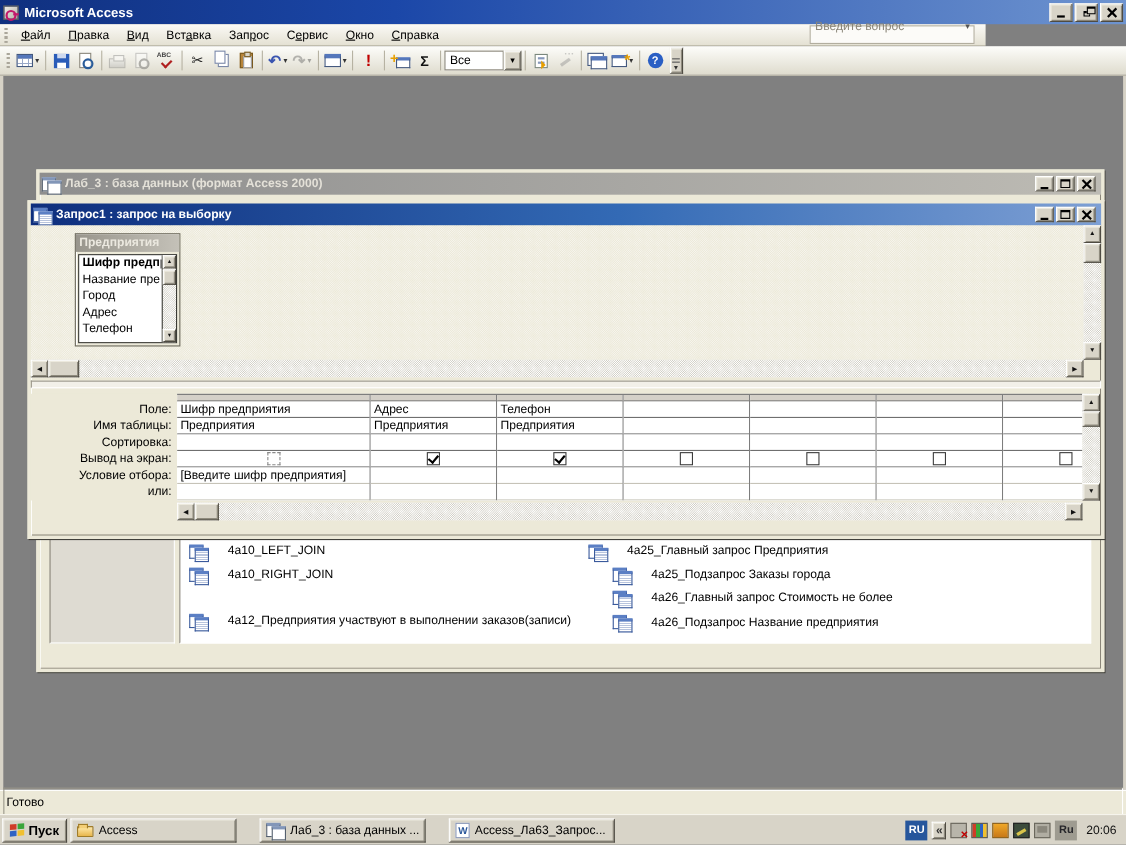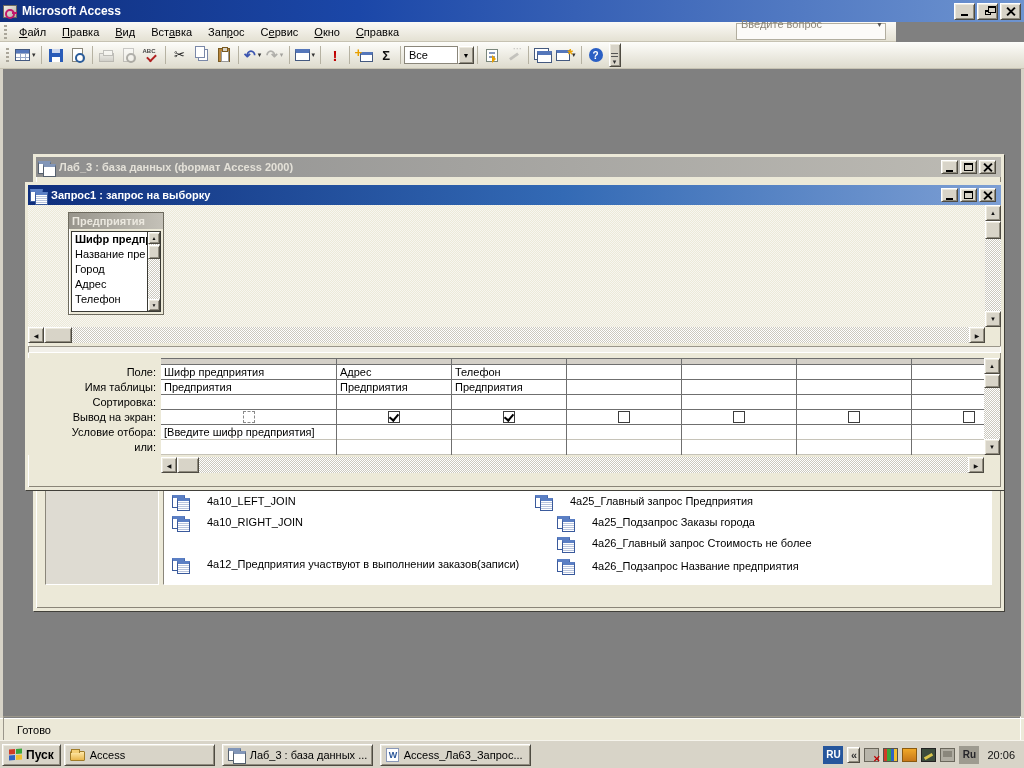--- a/index.html
+++ b/index.html
@@ -169,21 +169,21 @@
   .cb.focus{border:1px dashed #8a8a8a}
   .cb.checked::after{content:"";position:absolute;left:2px;top:0;width:4px;height:7px;
     border-right:2px solid #000;border-bottom:2px solid #000;transform:rotate(40deg)}
   .g-vscroll{position:absolute;left:956px;top:153px;width:16px;height:97px}
   .g-hscroll{position:absolute;left:133px;top:252px;width:823px;height:16px}
 
   
   .statusbar{position:absolute;left:0;top:718px;width:1024px;height:22px;background:#ece9d8;
     border-top:1px solid #ffffff;display:flex;align-items:center}
   .sfield{flex:1;height:28px;margin:0 3px;border:1px solid;border-color:#9a968a #ffffff #ffffff #9a968a;
-    display:flex;align-items:center;padding-left:13px}
+    display:flex;align-items:center;padding-left:2px}
   .taskbar{position:absolute;left:0;top:740px;width:1024px;height:28px;background:#d8d4c8;
     border-top:1px solid #f6f4ec;display:flex;align-items:center;gap:3px;padding:0 2px}
   .start-btn{height:22px;display:flex;align-items:center;gap:4px;padding:0 6px;font-weight:bold;font-size:12px;flex:none}
   .flag{width:13px;height:12px;flex:none;transform:skewY(-5deg);background-repeat:no-repeat;
     background-image:linear-gradient(#d03c28,#d03c28),linear-gradient(#3aa53a,#3aa53a),
       linear-gradient(#2f63c4,#2f63c4),linear-gradient(#f0c030,#f0c030);
     background-size:6px 5px;background-position:0 0,7px 0,0 6px,7px 6px}
   .task-btn{width:151px;height:22px;display:flex;align-items:center;gap:5px;padding:0 5px;white-space:nowrap;overflow:hidden;flex:none}
   .task-btn.active{border-color:#55524a #ffffff #ffffff #55524a;box-shadow:inset -1px -1px 0 #ece9dd,inset 1px 1px 0 #8f8b7e;
     background:#ecebe5;font-weight:bold}
@@ -529,21 +529,21 @@
 
 <div class="statusbar">
   <span class="sfield">Готово</span>
 </div>
 
 <div class="taskbar">
   <span class="start-btn raised">
     <span class="flag"></span>
     <span>Пуск</span>
   </span>
-  <span style="display:flex;gap:7px">
+  <span style="display:flex;gap:21px">
       <span class="task-btn raised">
         <span class="ic ic-folder"></span>
         <span>Access</span>
       </span>
       <span class="task-btn raised">
         <span class="ic ic-accdb"></span>
         <span>Лаб_3 : база данных ...</span>
       </span>
       <span class="task-btn raised">
         <span class="ic ic-word"></span>

